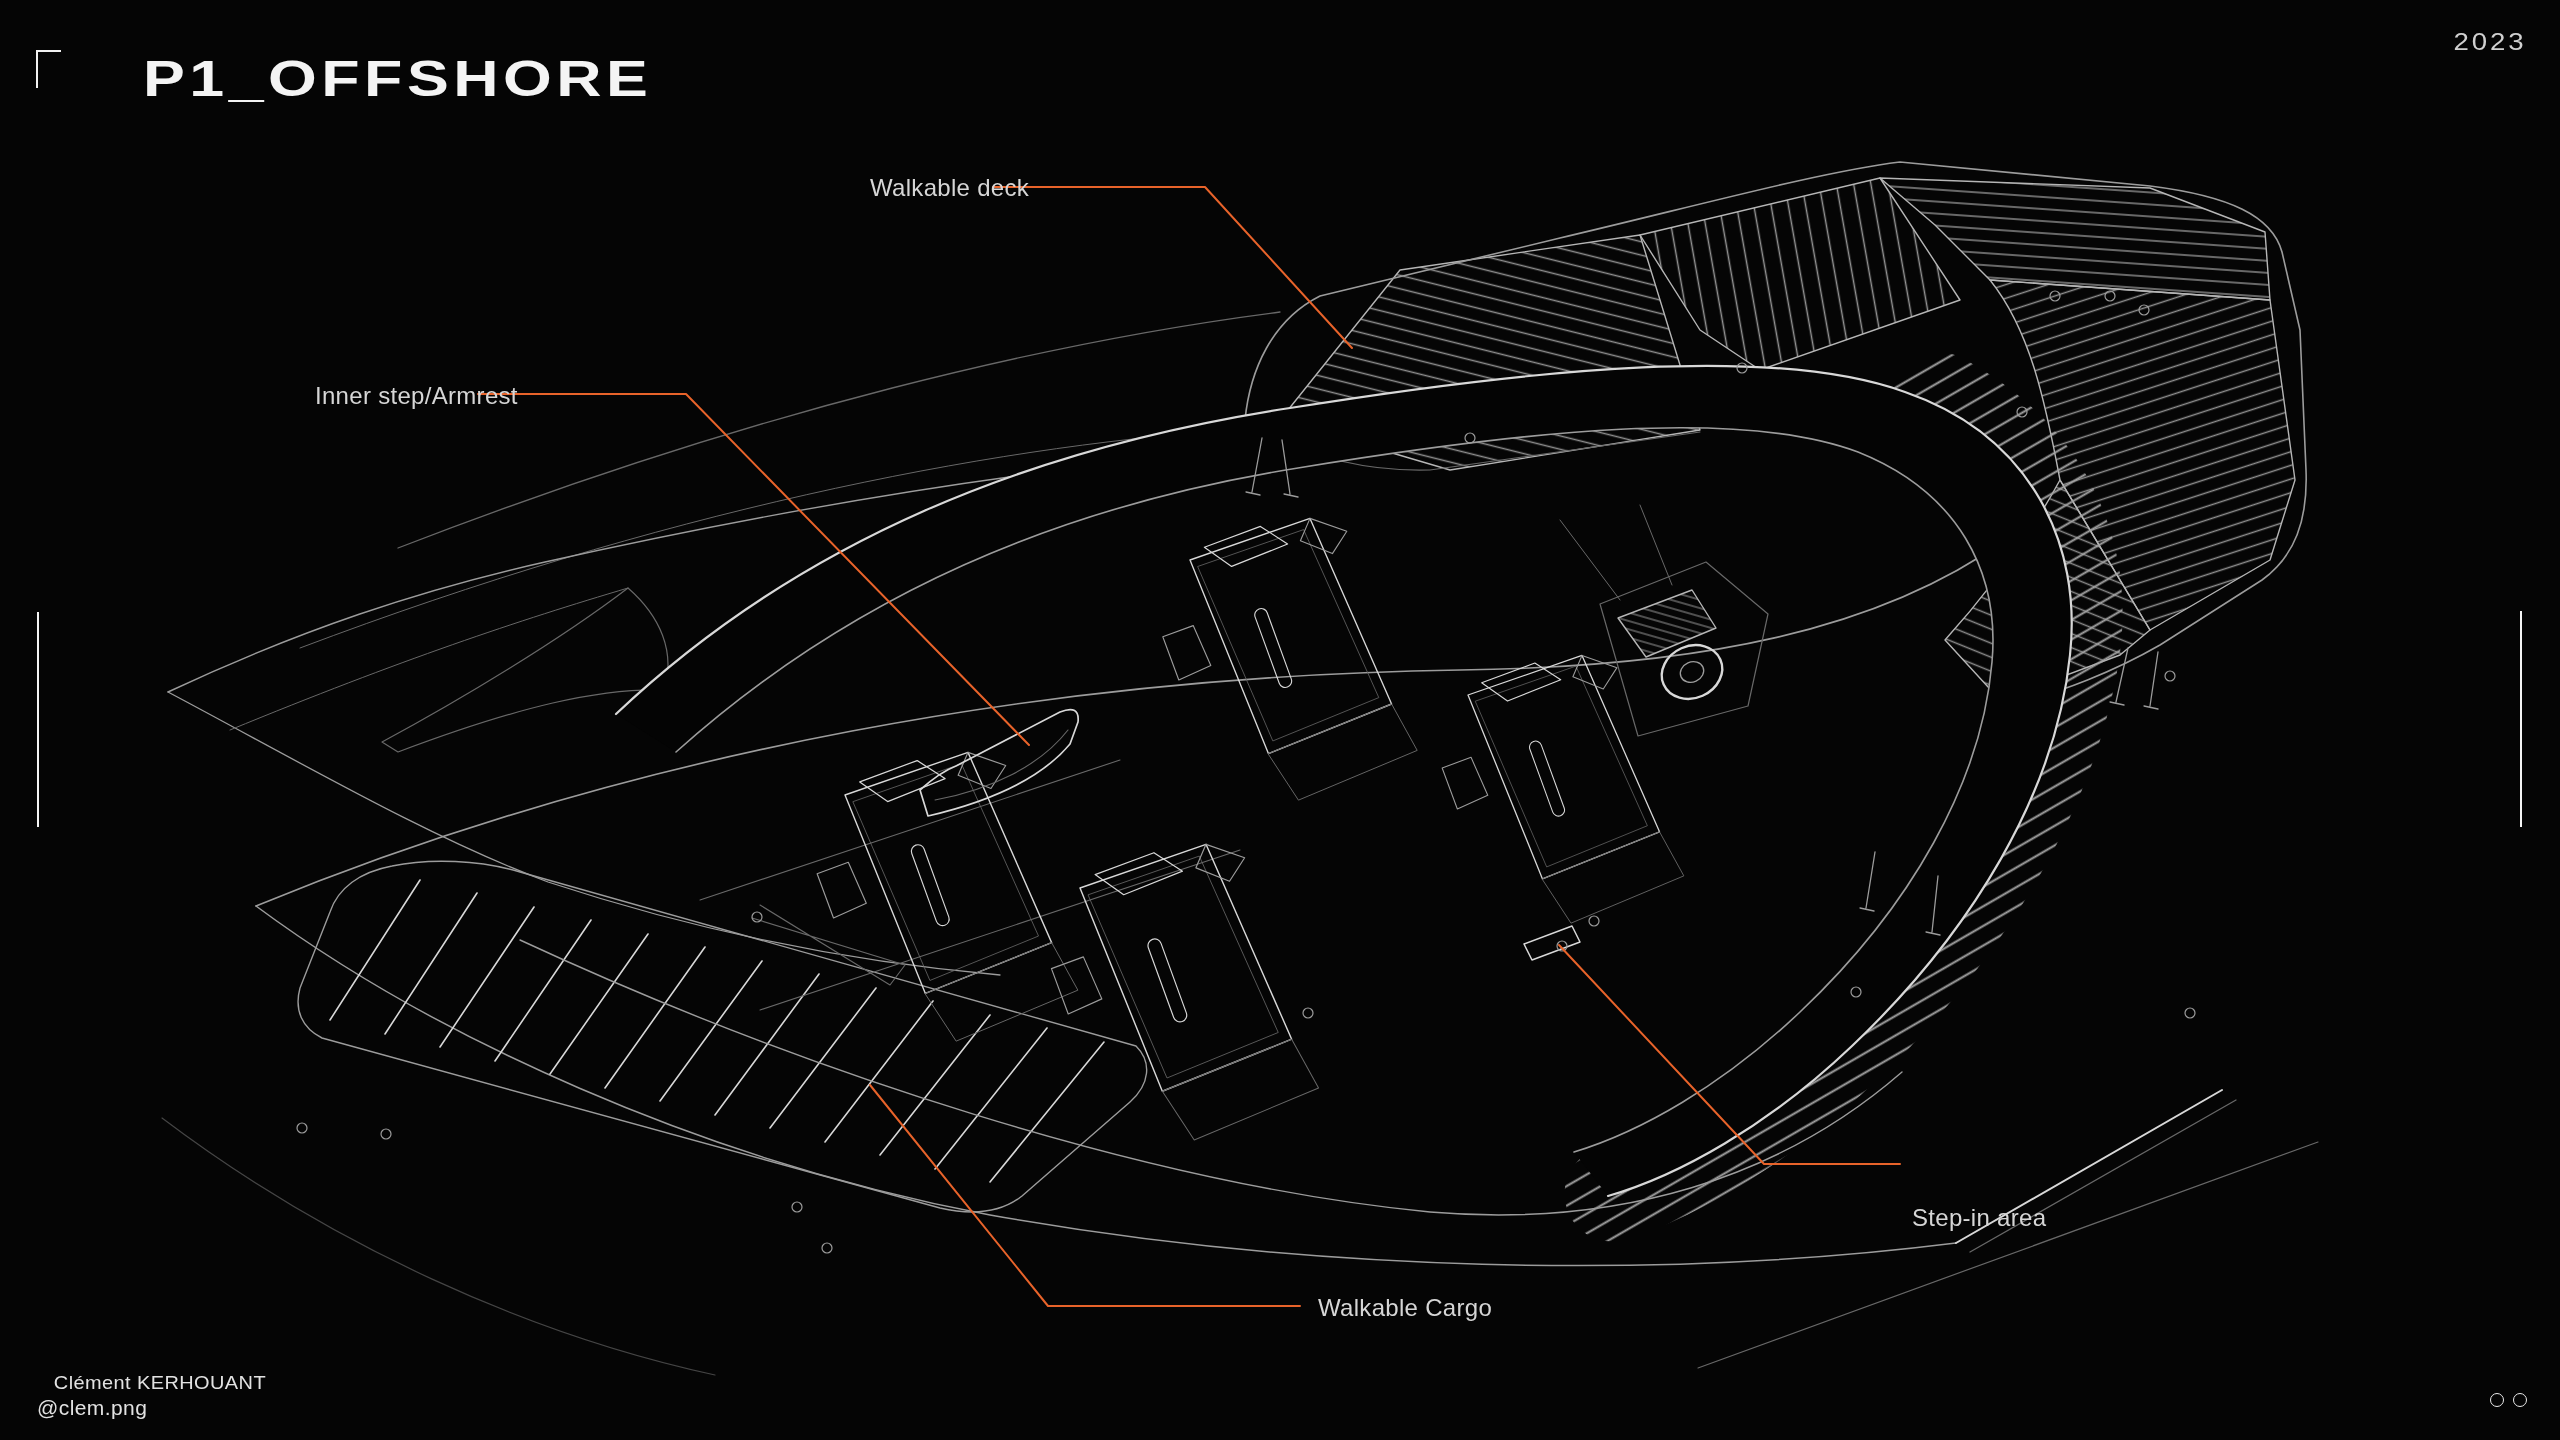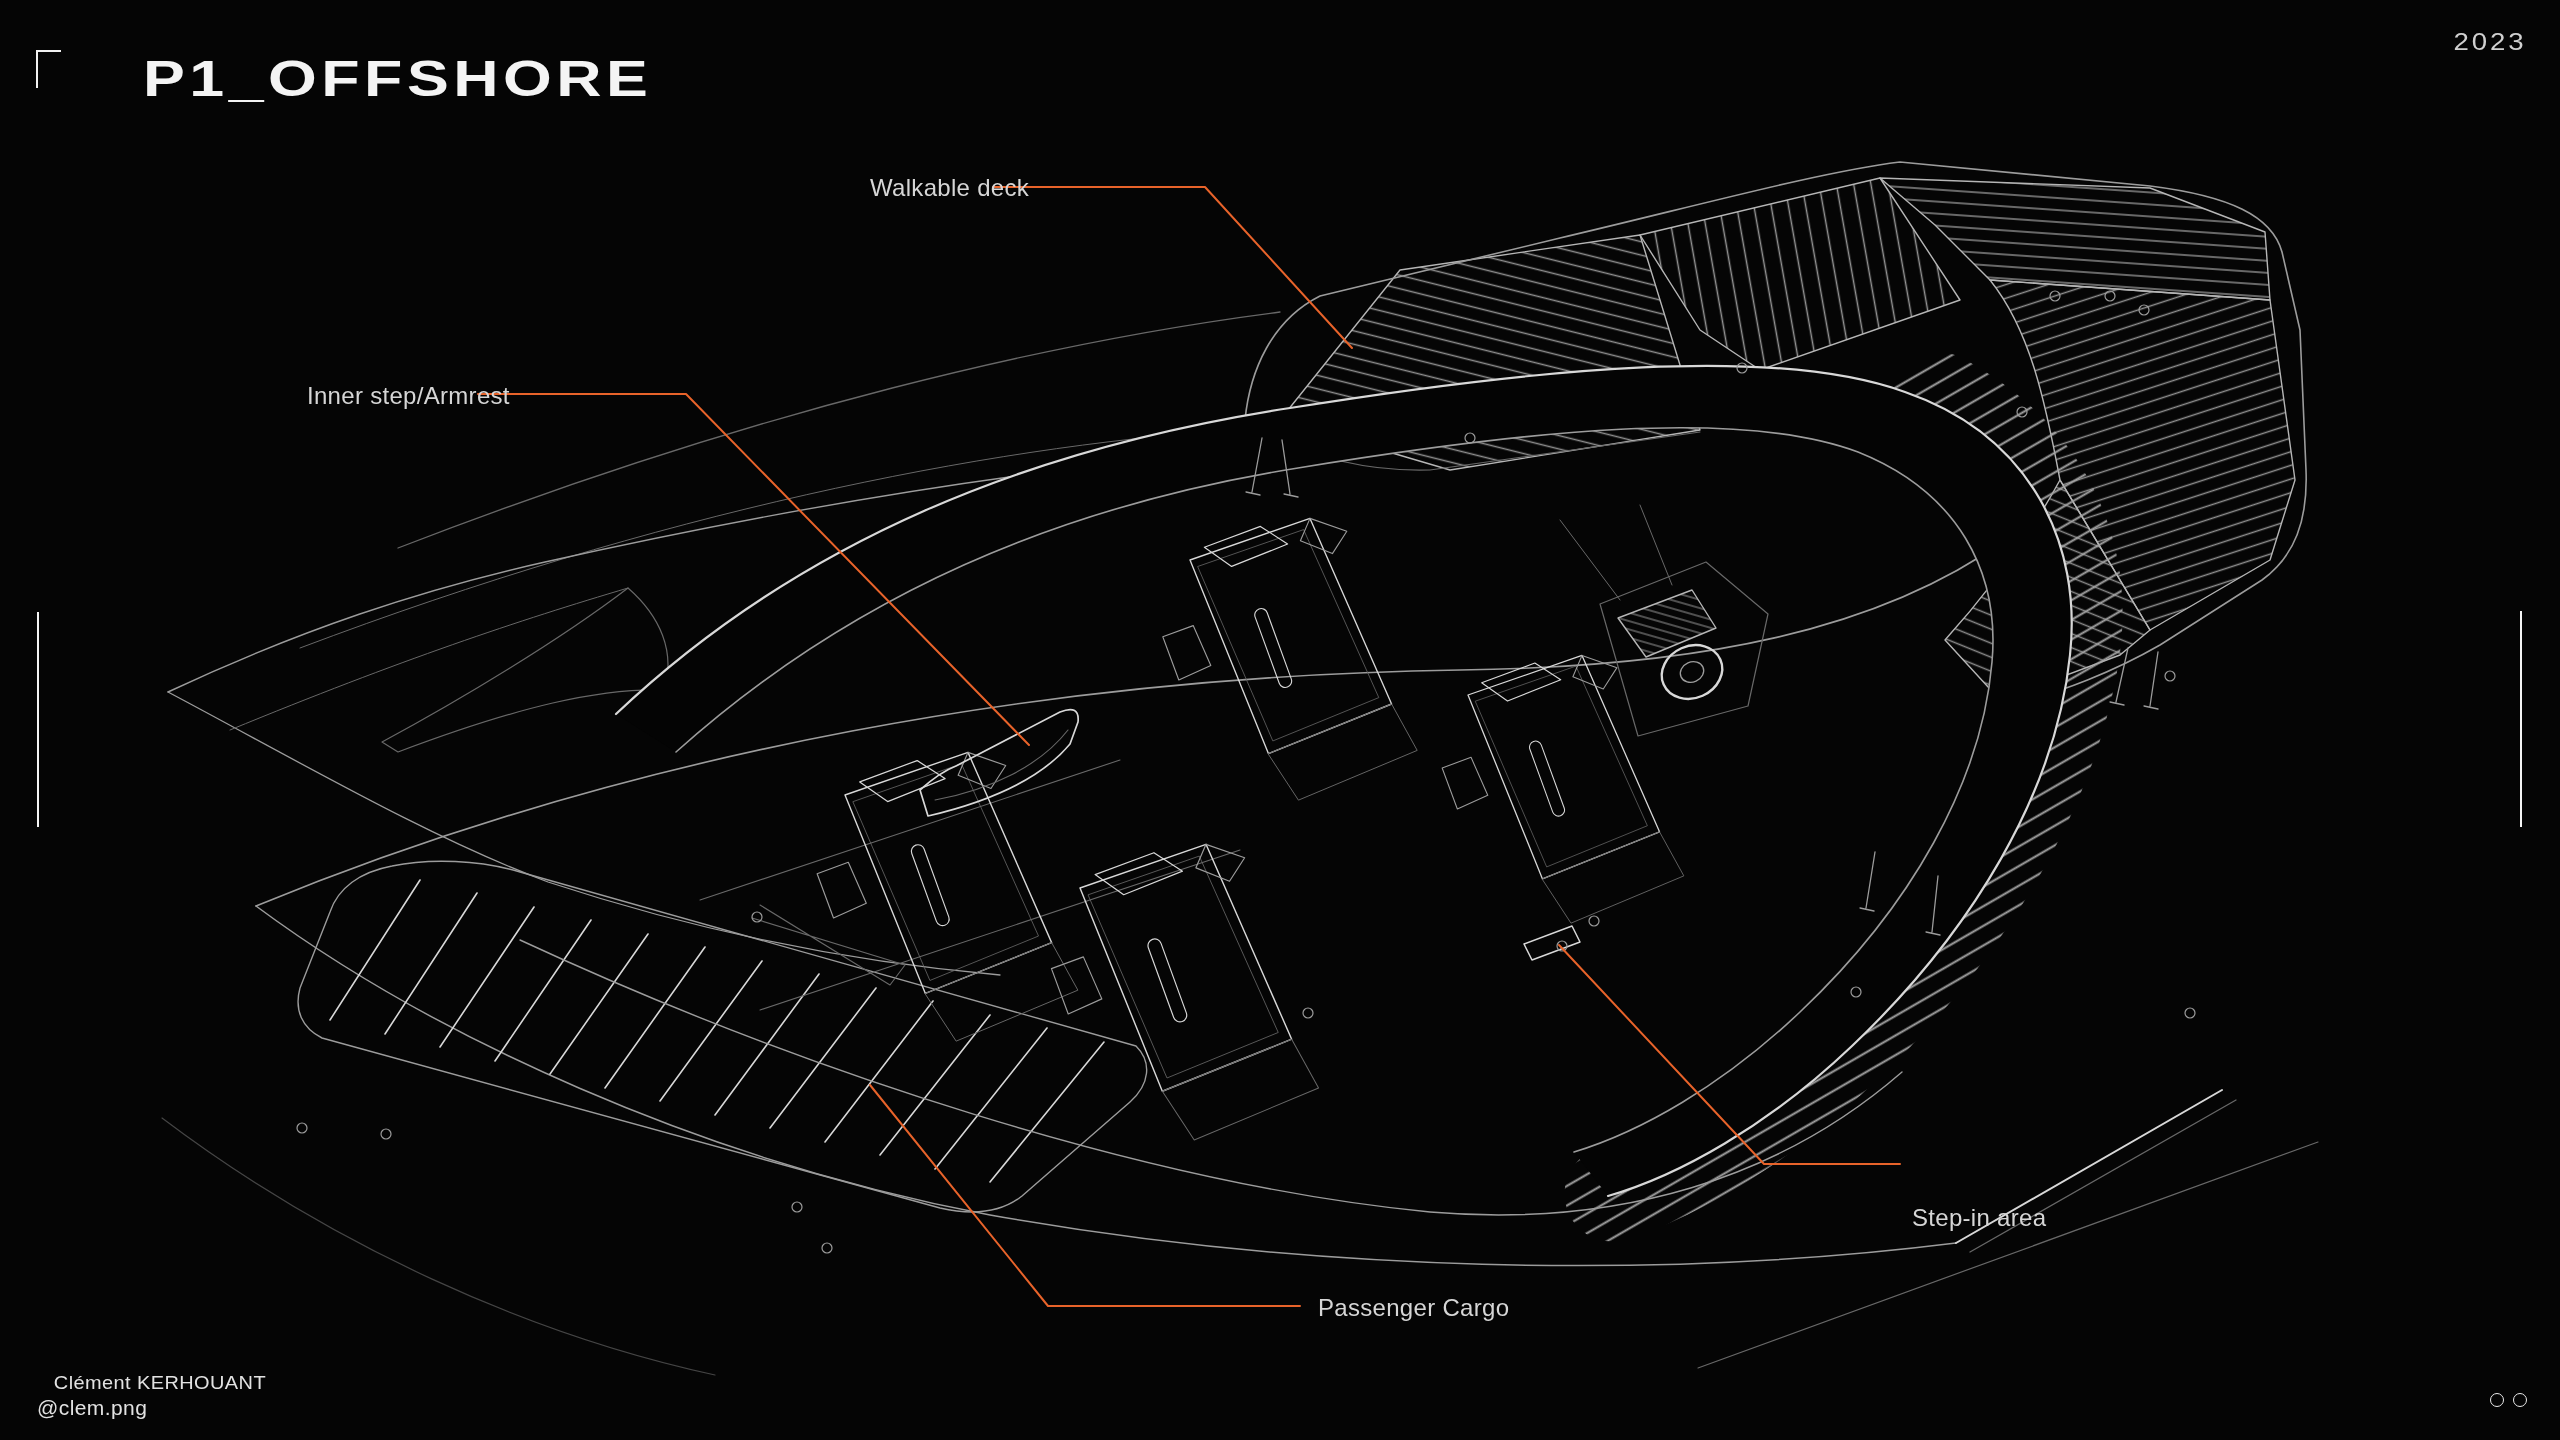--- a/index.html
+++ b/index.html
@@ -13,21 +13,21 @@
     border-left:2.5px solid #f2f2f2;border-top:2.5px solid #f2f2f2;}
   .app-title{position:absolute;left:143px;top:50px;font-size:56px;font-weight:700;
     color:#f4f4f4;letter-spacing:4px;white-space:nowrap;
     transform:scale(1.12,0.88);transform-origin:left top;}
   .year{position:absolute;right:34px;top:28px;font-size:24px;font-weight:400;
     color:#d0d0d0;letter-spacing:2.5px;transform:scale(1.15,1);transform-origin:right top;}
 
   
   .ann{position:absolute;font-size:24px;color:#d6d6d6;letter-spacing:.3px;white-space:nowrap;}
   .ann-walkable{left:870px;top:174px;}
-  .ann-inner{left:307px;top:382px;}
+  .ann-inner{left:315px;top:382px;}
   .ann-stepin{left:1912px;top:1204px;}
   .ann-cargo{left:1318px;top:1294px;}
 
   
   .rule{position:absolute;width:2px;background:#f5f5f5;}
   .rule-left{left:37px;top:612px;height:215px;}
   .rule-right{left:2520px;top:611px;height:216px;}
 
   
   .credits{position:absolute;left:37px;top:1372px;color:#e2e2e2;
@@ -196,21 +196,21 @@
     </g>
   </svg>
 
   <div class="corner-bracket"></div>
   <div class="app-title">P1_OFFSHORE</div>
   <div class="year">2023</div>
 
   <div class="ann ann-walkable">Walkable deck</div>
   <div class="ann ann-inner">Inner step/Armrest</div>
   <div class="ann ann-stepin">Step-in area</div>
-  <div class="ann ann-cargo">Passenger Cargo</div>
+  <div class="ann ann-cargo">Walkable Cargo</div>
 
   <div class="rule rule-left"></div>
   <div class="rule rule-right"></div>
 
   <div class="credits">
     <div class="line1">Clément KERHOUANT</div>
     <div class="line2">@clem.png</div>
   </div>
   <div class="dots">
     <span class="dot"></span>

